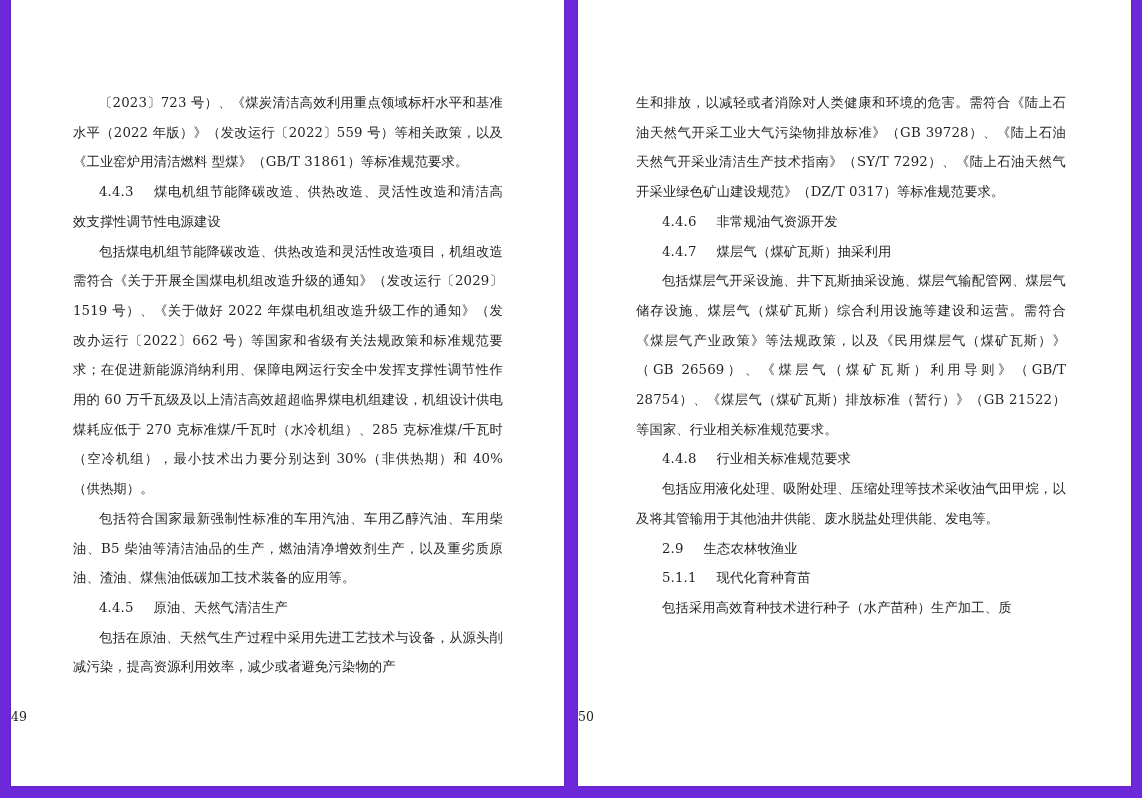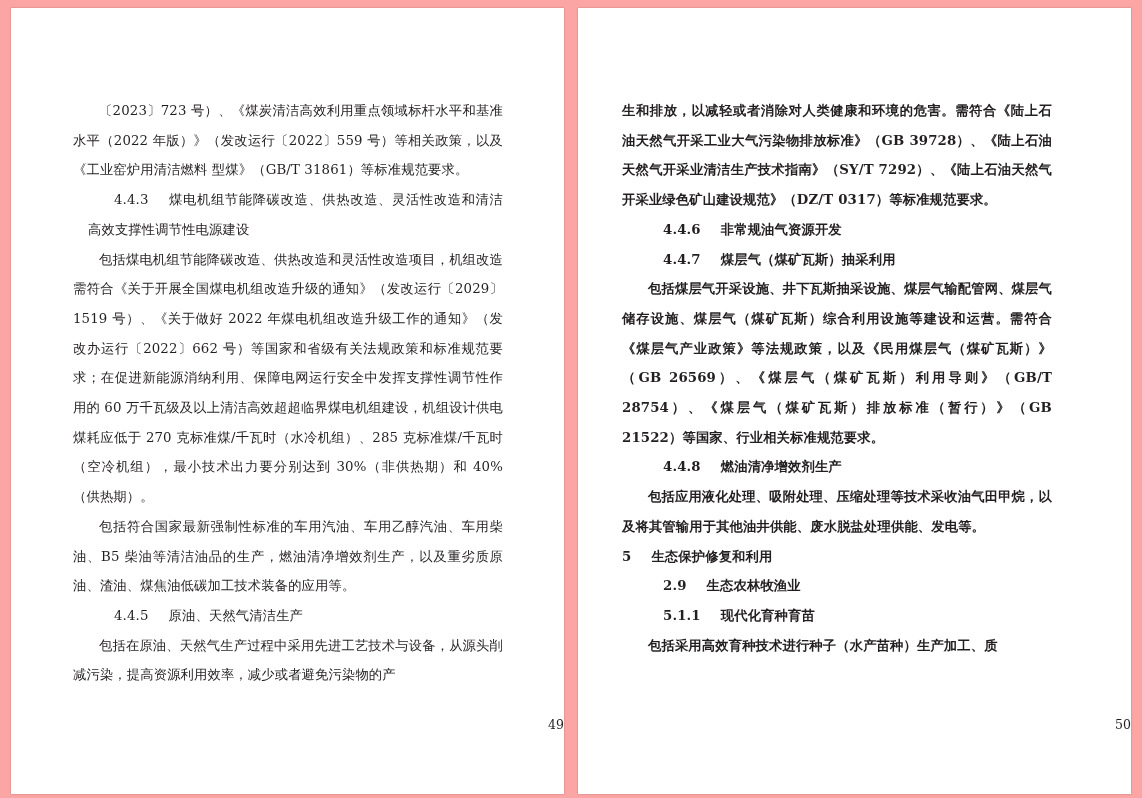--- a/index.html
+++ b/index.html
@@ -8,75 +8,73 @@
     background: #f0f0f0;
     width: 1142px;
     height: 798px;
     overflow: hidden;
     font-family: "DejaVu Serif", serif;
   }
   .viewer {
     position: relative;
     width: 1142px;
     height: 798px;
-    background: #fca5a5;
+    background: #6d28d9;
     display: flex;
     justify-content: center;
     gap: 14px;
-    padding-top: 8px;
+    padding-top: 0;
     box-sizing: border-box;
   }
   .page {
     position: relative;
     width: 553px;
     height: 786px;
     background: #ffffff;
     box-shadow: 0 0 2px rgba(0,0,0,0.25);
     box-sizing: border-box;
     overflow: hidden;
   }
   .page-body {
     position: absolute;
     left: 62px;
     top: 88px;
     width: 430px;
   }
   .page-right .page-body {
-    left: 44px;
-    font-weight: bold;
+    left: 58px;
   }
   p {
     margin: 0 0 0 0;
     font-size: 13.3px;
     line-height: 29.7px;
     color: #231f20;
     text-align: justify;
     text-justify: inter-ideograph;
     letter-spacing: 0.15px;
   }
   p.indent {
     text-indent: 26px;
   }
   p.head-indent {
     text-indent: 26px;
-    margin-left: 15px;
   }
   .num {
     display: inline;
   }
   .sp {
     display: inline-block;
     width: 20px;
   }
   .folio {
     position: absolute;
     bottom: 62px;
     left: 0;
     width: 100%;
-    text-align: right;
+    text-align: left;
     font-size: 12.5px;
     color: #231f20;
     font-family: "DejaVu Serif", serif;
   }
 </style>
 </head>
 <body>
 
 <div class="viewer">
 
@@ -105,25 +103,24 @@
 
       <p>生和排放，以减轻或者消除对人类健康和环境的危害。需符合《陆上石油天然气开采工业大气污染物排放标准》（GB 39728）、《陆上石油天然气开采业清洁生产技术指南》（SY/T 7292）、《陆上石油天然气开采业绿色矿山建设规范》（DZ/T 0317）等标准规范要求。</p>
 
       <p class="head-indent"><span class="num">4.4.6</span><span class="sp"></span><span>非常规油气资源开发</span></p>
 
 
       <p class="head-indent"><span class="num">4.4.7</span><span class="sp"></span><span>煤层气（煤矿瓦斯）抽采利用</span></p>
 
       <p class="indent">包括煤层气开采设施、井下瓦斯抽采设施、煤层气输配管网、煤层气储存设施、煤层气（煤矿瓦斯）综合利用设施等建设和运营。需符合《煤层气产业政策》等法规政策，以及《民用煤层气（煤矿瓦斯）》（GB 26569）、《煤层气（煤矿瓦斯）利用导则》（GB/T 28754）、《煤层气（煤矿瓦斯）排放标准（暂行）》（GB 21522）等国家、行业相关标准规范要求。</p>
 
-      <p class="head-indent"><span class="num">4.4.8</span><span class="sp"></span><span>燃油清净增效剂生产</span></p>
+      <p class="head-indent"><span class="num">4.4.8</span><span class="sp"></span><span>行业相关标准规范要求</span></p>
 
       <p class="indent">包括应用液化处理、吸附处理、压缩处理等技术采收油气田甲烷，以及将其管输用于其他油井供能、废水脱盐处理供能、发电等。</p>
 
-      <p><span class="num">5</span><span class="sp"></span><span>生态保护修复和利用</span></p>
 
       <p class="head-indent"><span class="num">2.9</span><span class="sp"></span><span>生态农林牧渔业</span></p>
 
       <p class="head-indent"><span class="num">5.1.1</span><span class="sp"></span><span>现代化育种育苗</span></p>
 
       <p class="indent">包括采用高效育种技术进行种子（水产苗种）生产加工、质</p>
 
     </div>
     <div class="folio">50</div>
   </div>

